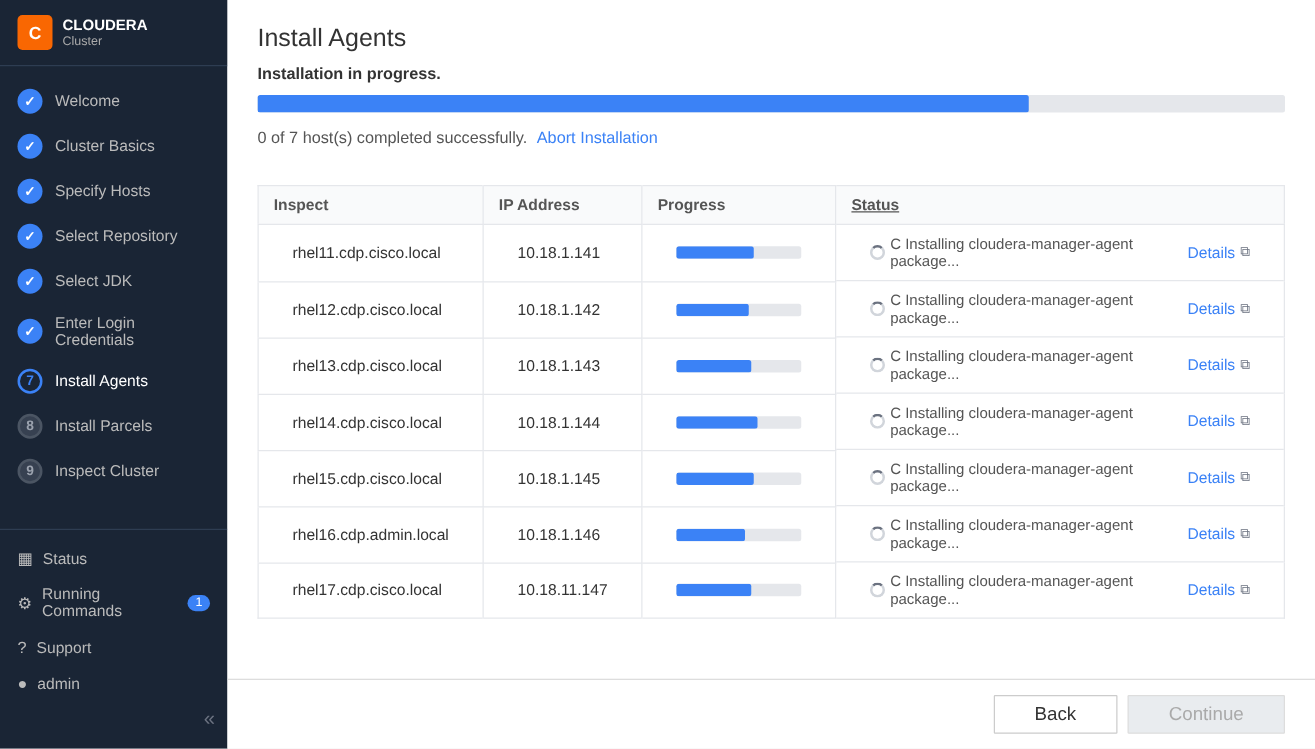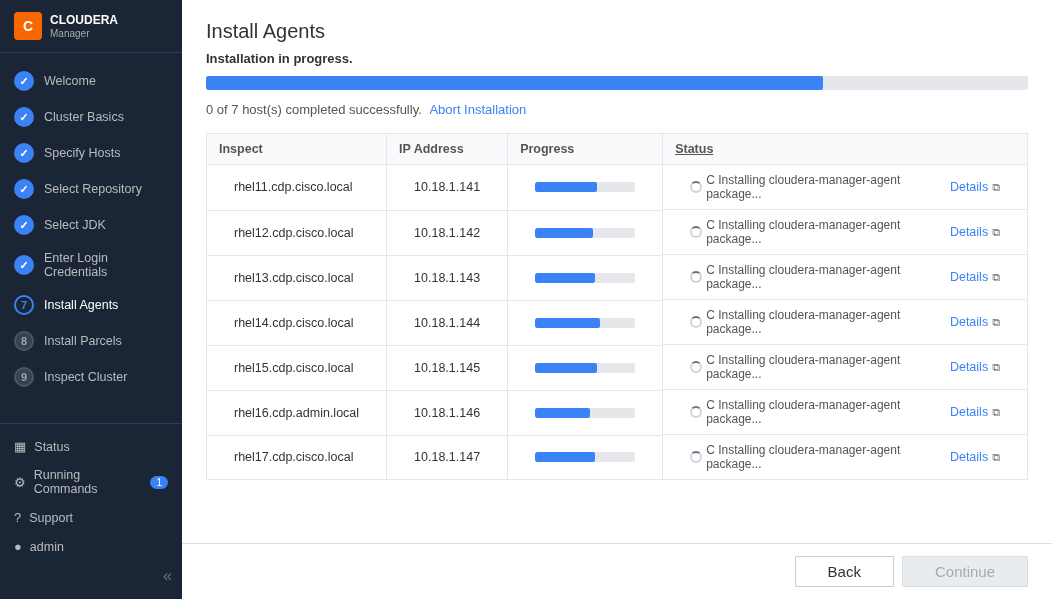--- a/index.html
+++ b/index.html
@@ -160,21 +160,21 @@
     }
     .overall-progress-fill {
       height: 100%;
       background: #3b82f6;
       border-radius: 2px;
     }
 
     .hosts-summary {
       font-size: 13px;
       color: #555;
-      margin-bottom: 16px;
+      margin-bottom: 31px;
     }
     .abort-link {
       color: #3b82f6;
       text-decoration: none;
       cursor: pointer;
       margin-left: 4px;
     }
 
     
     .hosts-table {
@@ -276,21 +276,21 @@
     }
   </style>
 </head>
 <body>
 
 <div id="sidebar">
   <div id="sidebar-logo">
     <div class="logo-icon">C</div>
     <div>
       <div class="logo-text">CLOUDERA</div>
-      <div class="logo-sub">Manager</div>
+      <div class="logo-sub">Cluster</div>
     </div>
   </div>
 
   <div class="nav-steps">
 
   <div class="nav-step">
         <div class="step-indicator completed">✓</div>
         <span>Welcome</span>
       </div>
       <div class="nav-step">
@@ -484,21 +484,21 @@
               <div class="status-spinner"></div>
               <span style="color: rgb(85, 85, 85); font-size: 12px; flex: 1 1 0%;">C Installing cloudera-manager-agent package...</span>
               <span class="details-cell">
                 <a class="details-link">Details</a>
                 <span class="open-icon">⧉</span>
               </span>
             </td>
           </tr>
           <tr>
             <td>rhel17.cdp.cisco.local</td>
-            <td>10.18.1.147</td>
+            <td>10.18.11.147</td>
             <td>
               <div class="row-progress-container">
                 <div class="row-progress-bar">
                   <div class="row-progress-fill" style="width: 60%;"></div>
                 </div>
               </div>
             </td>
             <td style="display: flex; align-items: center; gap: 4px;">
               <div class="status-spinner"></div>
               <span style="color: rgb(85, 85, 85); font-size: 12px; flex: 1 1 0%;">C Installing cloudera-manager-agent package...</span>

